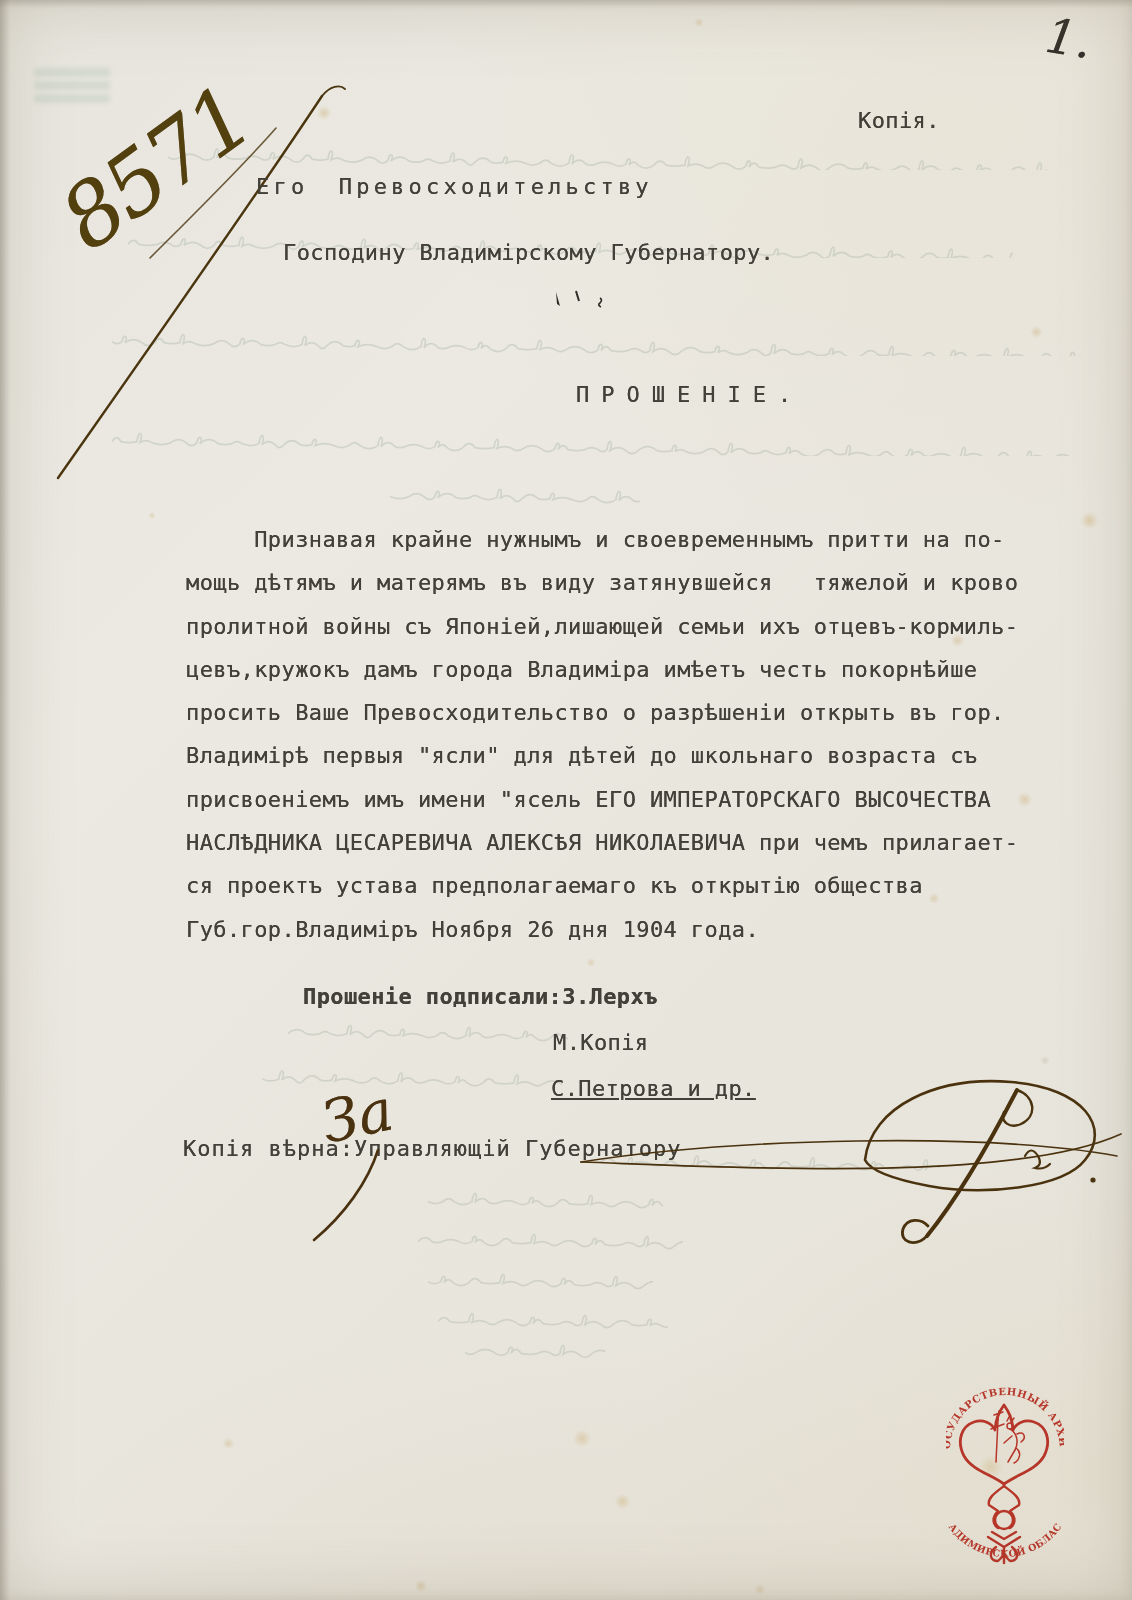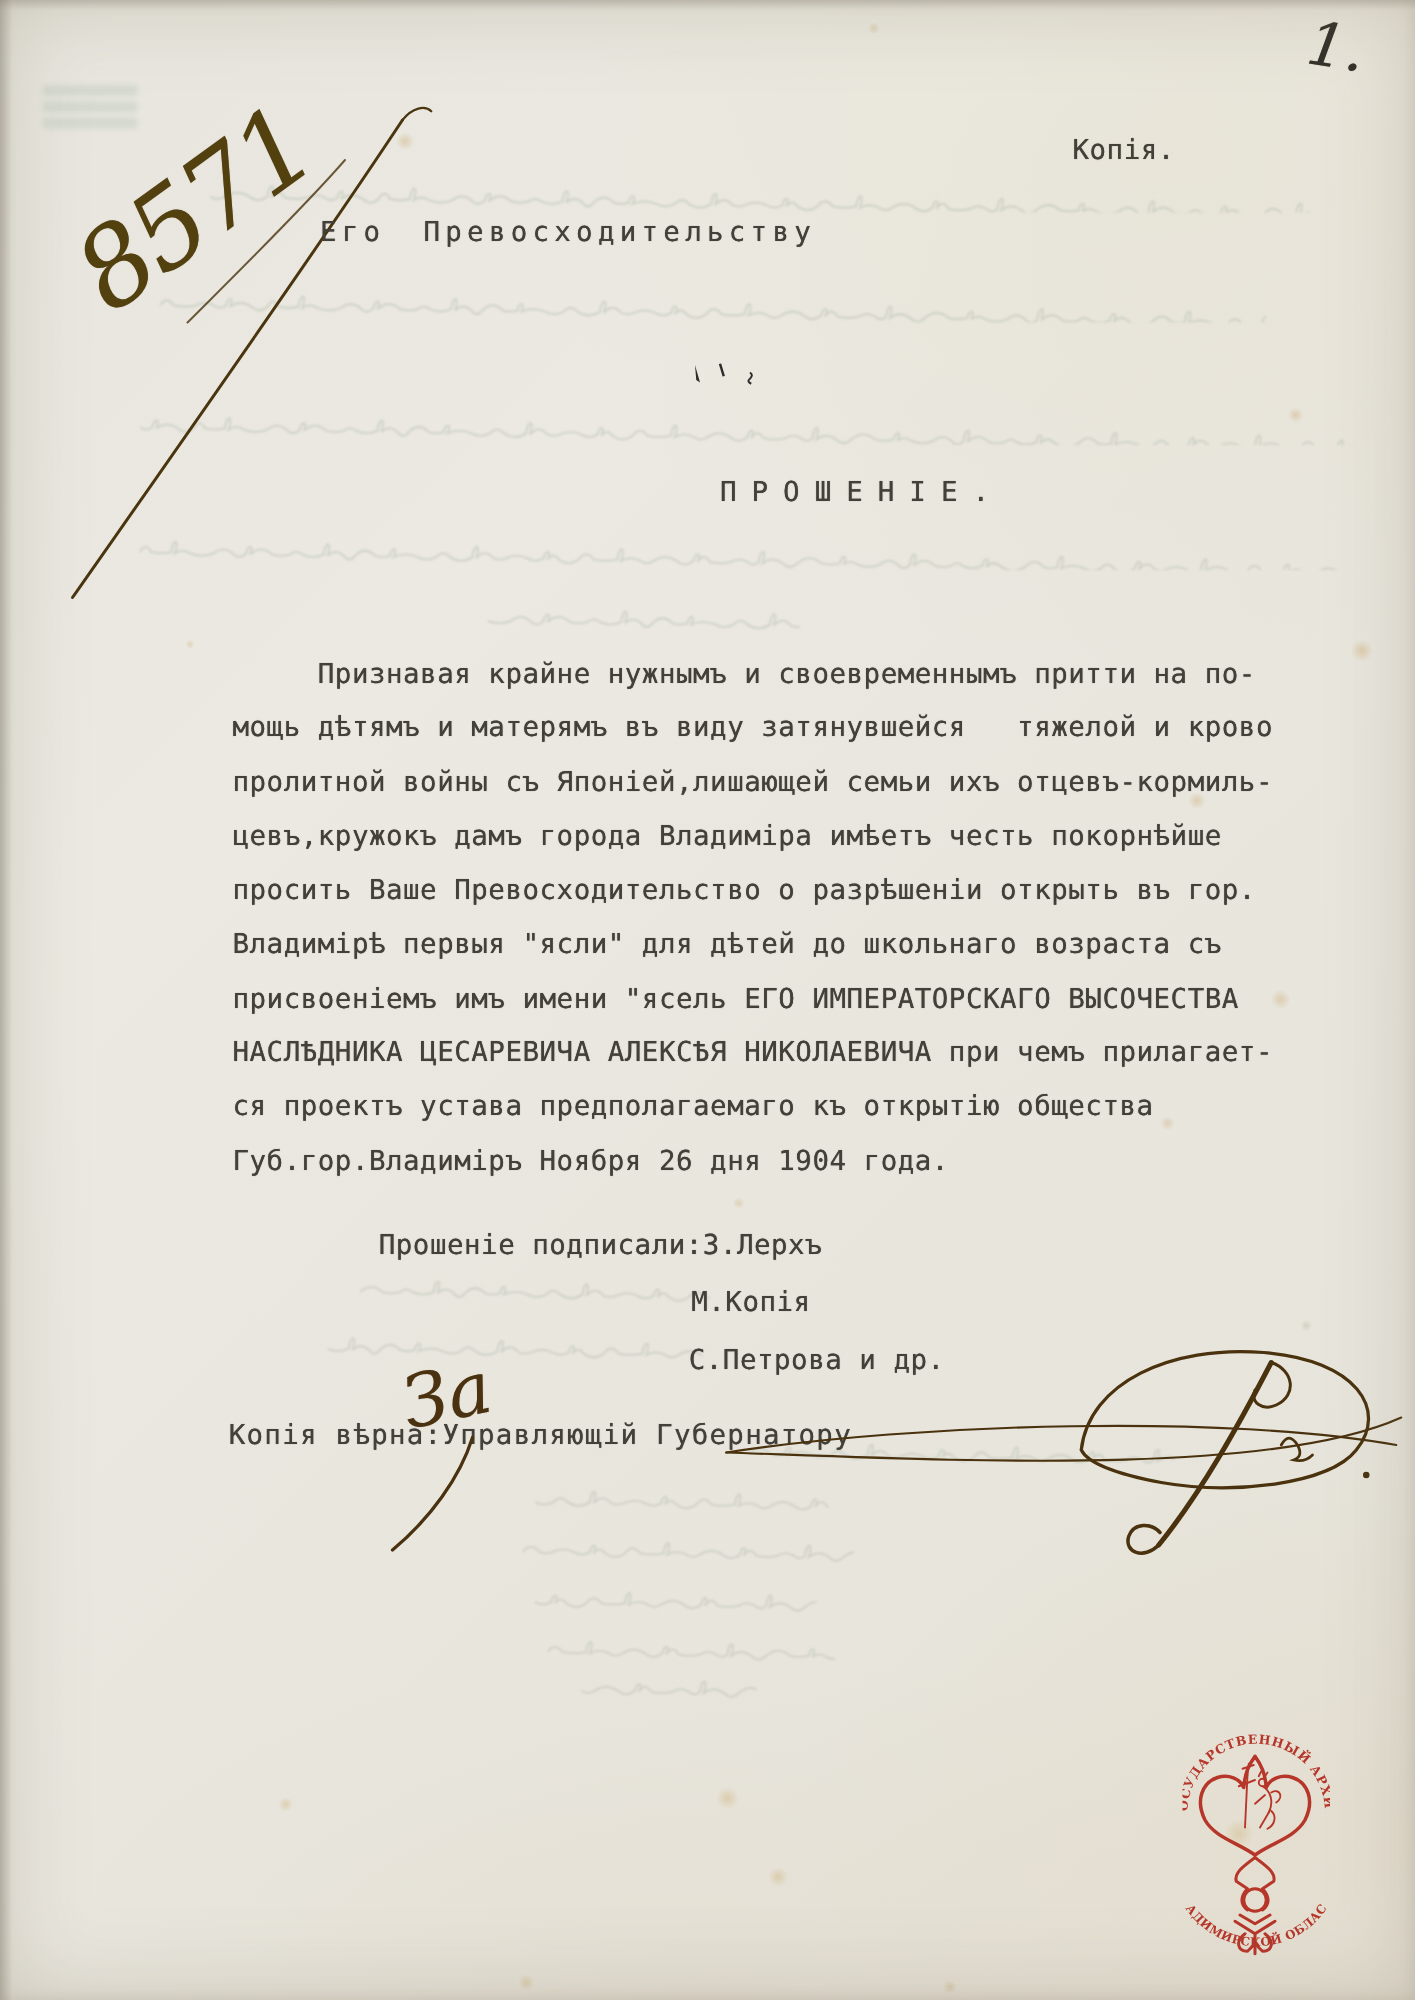--- a/index.html
+++ b/index.html
@@ -130,34 +130,35 @@
   <svg class="abs" style="left:38px;top:58px;" width="310" height="440" viewBox="0 0 310 440">
     <path d="M 20 420 C 90 320 210 150 284 38" fill="none" stroke="#4a350f" stroke-width="2.4" stroke-linecap="round"></path>
     <path d="M 284 38 C 292 28 302 26 307 31" fill="none" stroke="#4a350f" stroke-width="1.8" stroke-linecap="round"></path>
     <path d="M 112 200 C 150 162 205 108 238 70" fill="none" stroke="#4a350f" stroke-width="1.6" stroke-linecap="round" opacity=".8"></path>
   </svg>
 
   <div class="hand" style="left:1046px;top:10px;font-size:48px;transform:rotate(9deg);color:#33302b;">1.</div>
 
   <div class="typed" style="left:858px;top:108px;">Копія.</div>
   <div class="typed spaced" style="left:256px;top:174px;">Его Превосходительству</div>
+  <div class="typed" style="left:283px;top:240px;">Господину Владимірскому Губернатору.</div>
 
   <svg class="abs" style="left:548px;top:288px;" width="64" height="26" viewBox="0 0 64 26">
     <path d="M 8 4 L 12 18 L 9 16 Z" fill="#2f2c28"></path>
     <path d="M 28 3 L 31 13" stroke="#2f2c28" stroke-width="2" fill="none"></path>
     <path d="M 52 10 q 3 2 0 5 q -3 2 1 4" stroke="#2f2c28" stroke-width="1.6" fill="none"></path>
   </svg>
 
   <div class="typed title-sp" style="left:576px;top:382px;">ПРОШЕНІЕ.</div>
 
   <div class="typed" style="left:186px;top:518px;line-height:43.3px;"><div class="bodyline">     Признавая крайне нужнымъ и своевременнымъ притти на по-</div><div class="bodyline">мощь дѣтямъ и матерямъ въ виду затянувшейся   тяжелой и крово</div><div class="bodyline">пролитной войны съ Японіей,лишающей семьи ихъ отцевъ-кормиль-</div><div class="bodyline">цевъ,кружокъ дамъ города Владиміра имѣетъ честь покорнѣйше</div><div class="bodyline">просить Ваше Превосходительство о разрѣшеніи открыть въ гор.</div><div class="bodyline">Владимірѣ первыя "ясли" для дѣтей до школьнаго возраста съ</div><div class="bodyline">присвоеніемъ имъ имени "ясель ЕГО ИМПЕРАТОРСКАГО ВЫСОЧЕСТВА</div><div class="bodyline">НАСЛѢДНИКА ЦЕСАРЕВИЧА АЛЕКСѢЯ НИКОЛАЕВИЧА при чемъ прилагает-</div><div class="bodyline">ся проектъ устава предполагаемаго къ открытію общества</div><div class="bodyline">Губ.гор.Владиміръ Ноября 26 дня 1904 года.</div></div>
 
-  <div class="typed" style="left:303px;top:984px;">Прошеніе подписали:З.Лерхъ</div>
+  <div class="typed" style="left:303px;top:984px;font-weight:bold;">Прошеніе подписали:З.Лерхъ</div>
   <div class="typed" style="left:553px;top:1030px;">М.Копія</div>
-  <div class="typed" style="left:551px;top:1076px;">С.Петрова и др.</div>
+  <div class="typed" style="left:551px;top:1076px;text-decoration:underline;">С.Петрова и др.</div>
   <div class="typed" style="left:183px;top:1136px;letter-spacing:1px;">Копія вѣрна:Управляющій Губернатору</div>
 
   <div class="hand" style="left:322px;top:1082px;font-size:58px;transform:rotate(-12deg);color:#4a3210;">За</div>
   <svg class="abs" style="left:300px;top:1120px;" width="110" height="130" viewBox="0 0 110 130">
     <path d="M 78 30 C 68 62 44 95 14 120" fill="none" stroke="#4a3210" stroke-width="2.6" stroke-linecap="round"></path>
   </svg>
 
   <svg class="abs" style="left:565px;top:1068px;" width="565" height="185" viewBox="0 0 565 185">
     <g fill="none" stroke="#4a320e" stroke-linecap="round">
       <path d="M 300 92 C 306 38 372 8 446 14 C 520 20 546 60 520 92 C 498 120 420 128 364 118 C 332 112 306 104 300 92" stroke-width="2.6"></path>

